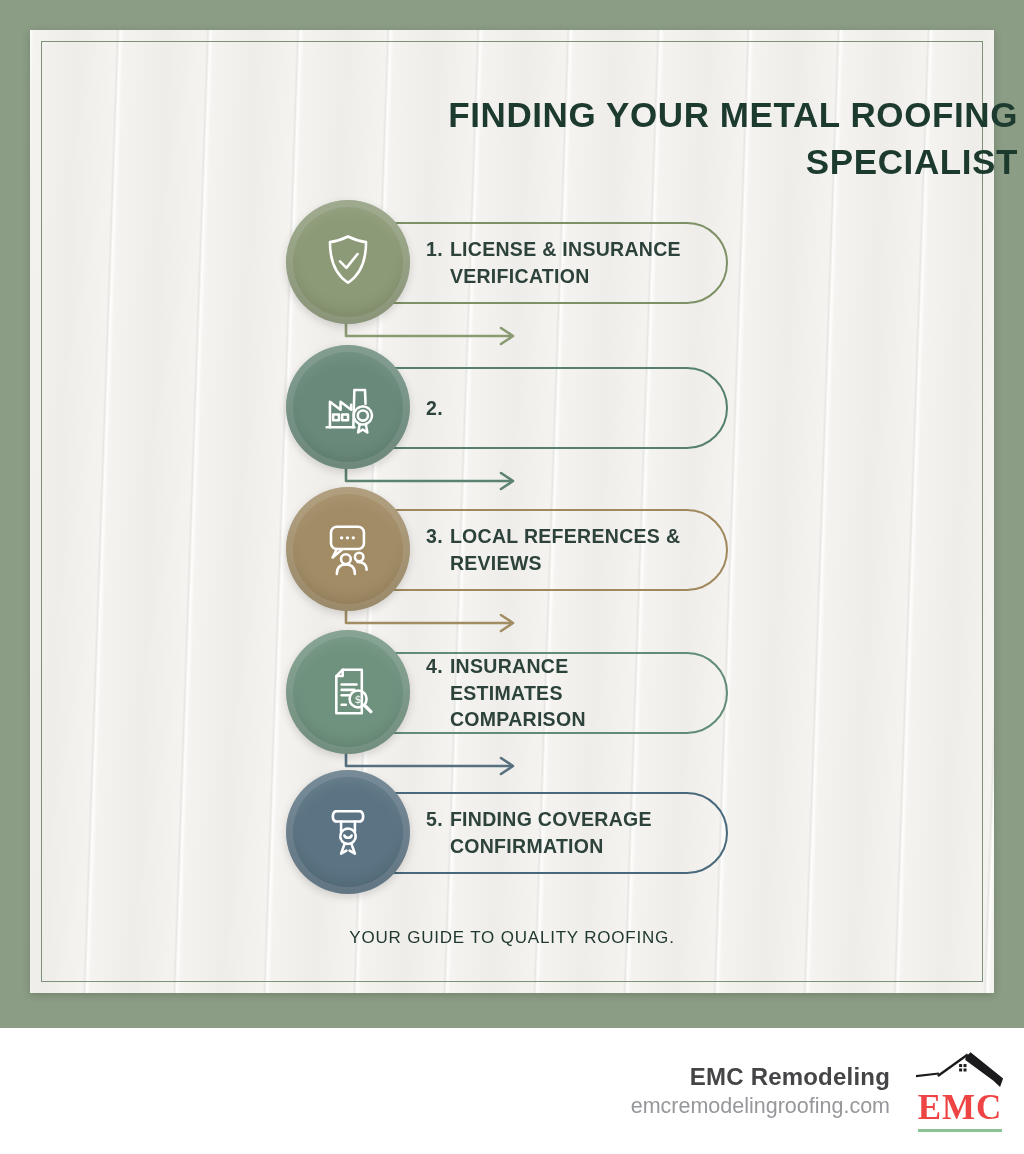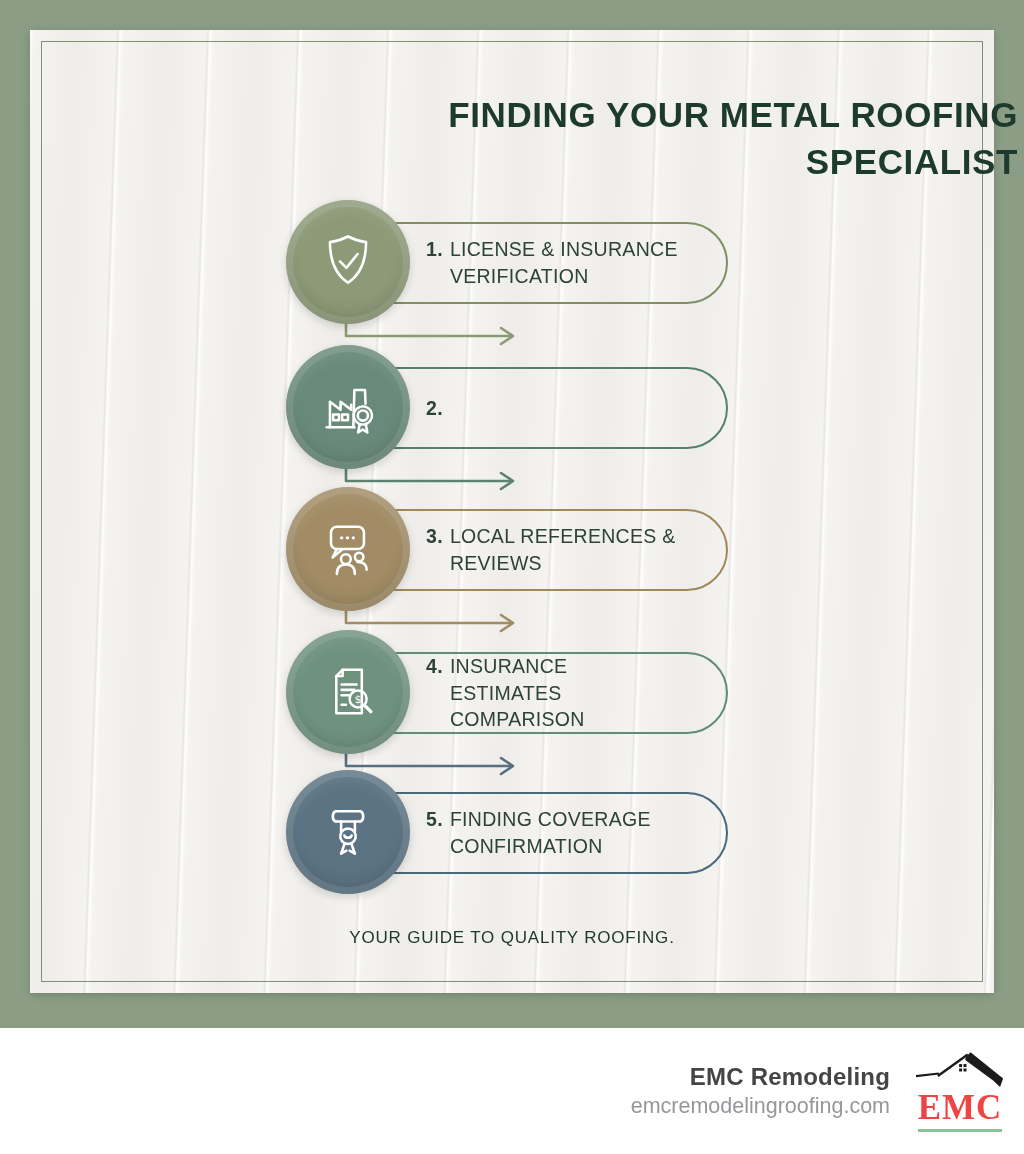--- a/index.html
+++ b/index.html
@@ -42,21 +42,21 @@
   .pill {
     position:absolute; left:312px; top:22px; width:386px; height:82px;
     border:2px solid var(--pill,#7e9065); border-radius:45px;
     display:flex; align-items:center; z-index:1;
   }
   .pill-text {
     display:flex; gap:7px; padding-left:82px; padding-right:14px;
     font-size:19.5px; line-height:1.38; color:#2c423b; letter-spacing:0.3px;
   }
   .pill-text .num { font-weight:700; flex:0 0 auto; }
-  .pill-text .lbl { font-weight:400; max-width:232px; }
+  .pill-text .lbl { font-weight:700; max-width:232px; }
 
   .circle {
     position:absolute; left:256px; top:0; width:124px; height:124px;
     border-radius:50%; background:var(--circle,#8f9d79); z-index:2;
     display:flex; align-items:center; justify-content:center;
     box-shadow:
       inset 0 0 0 7px rgba(255,255,255,0.10),
       inset 0 10px 16px rgba(255,255,255,0.10),
       inset 0 -10px 16px rgba(0,0,0,0.12),
       0 3px 8px rgba(0,0,0,0.15);

